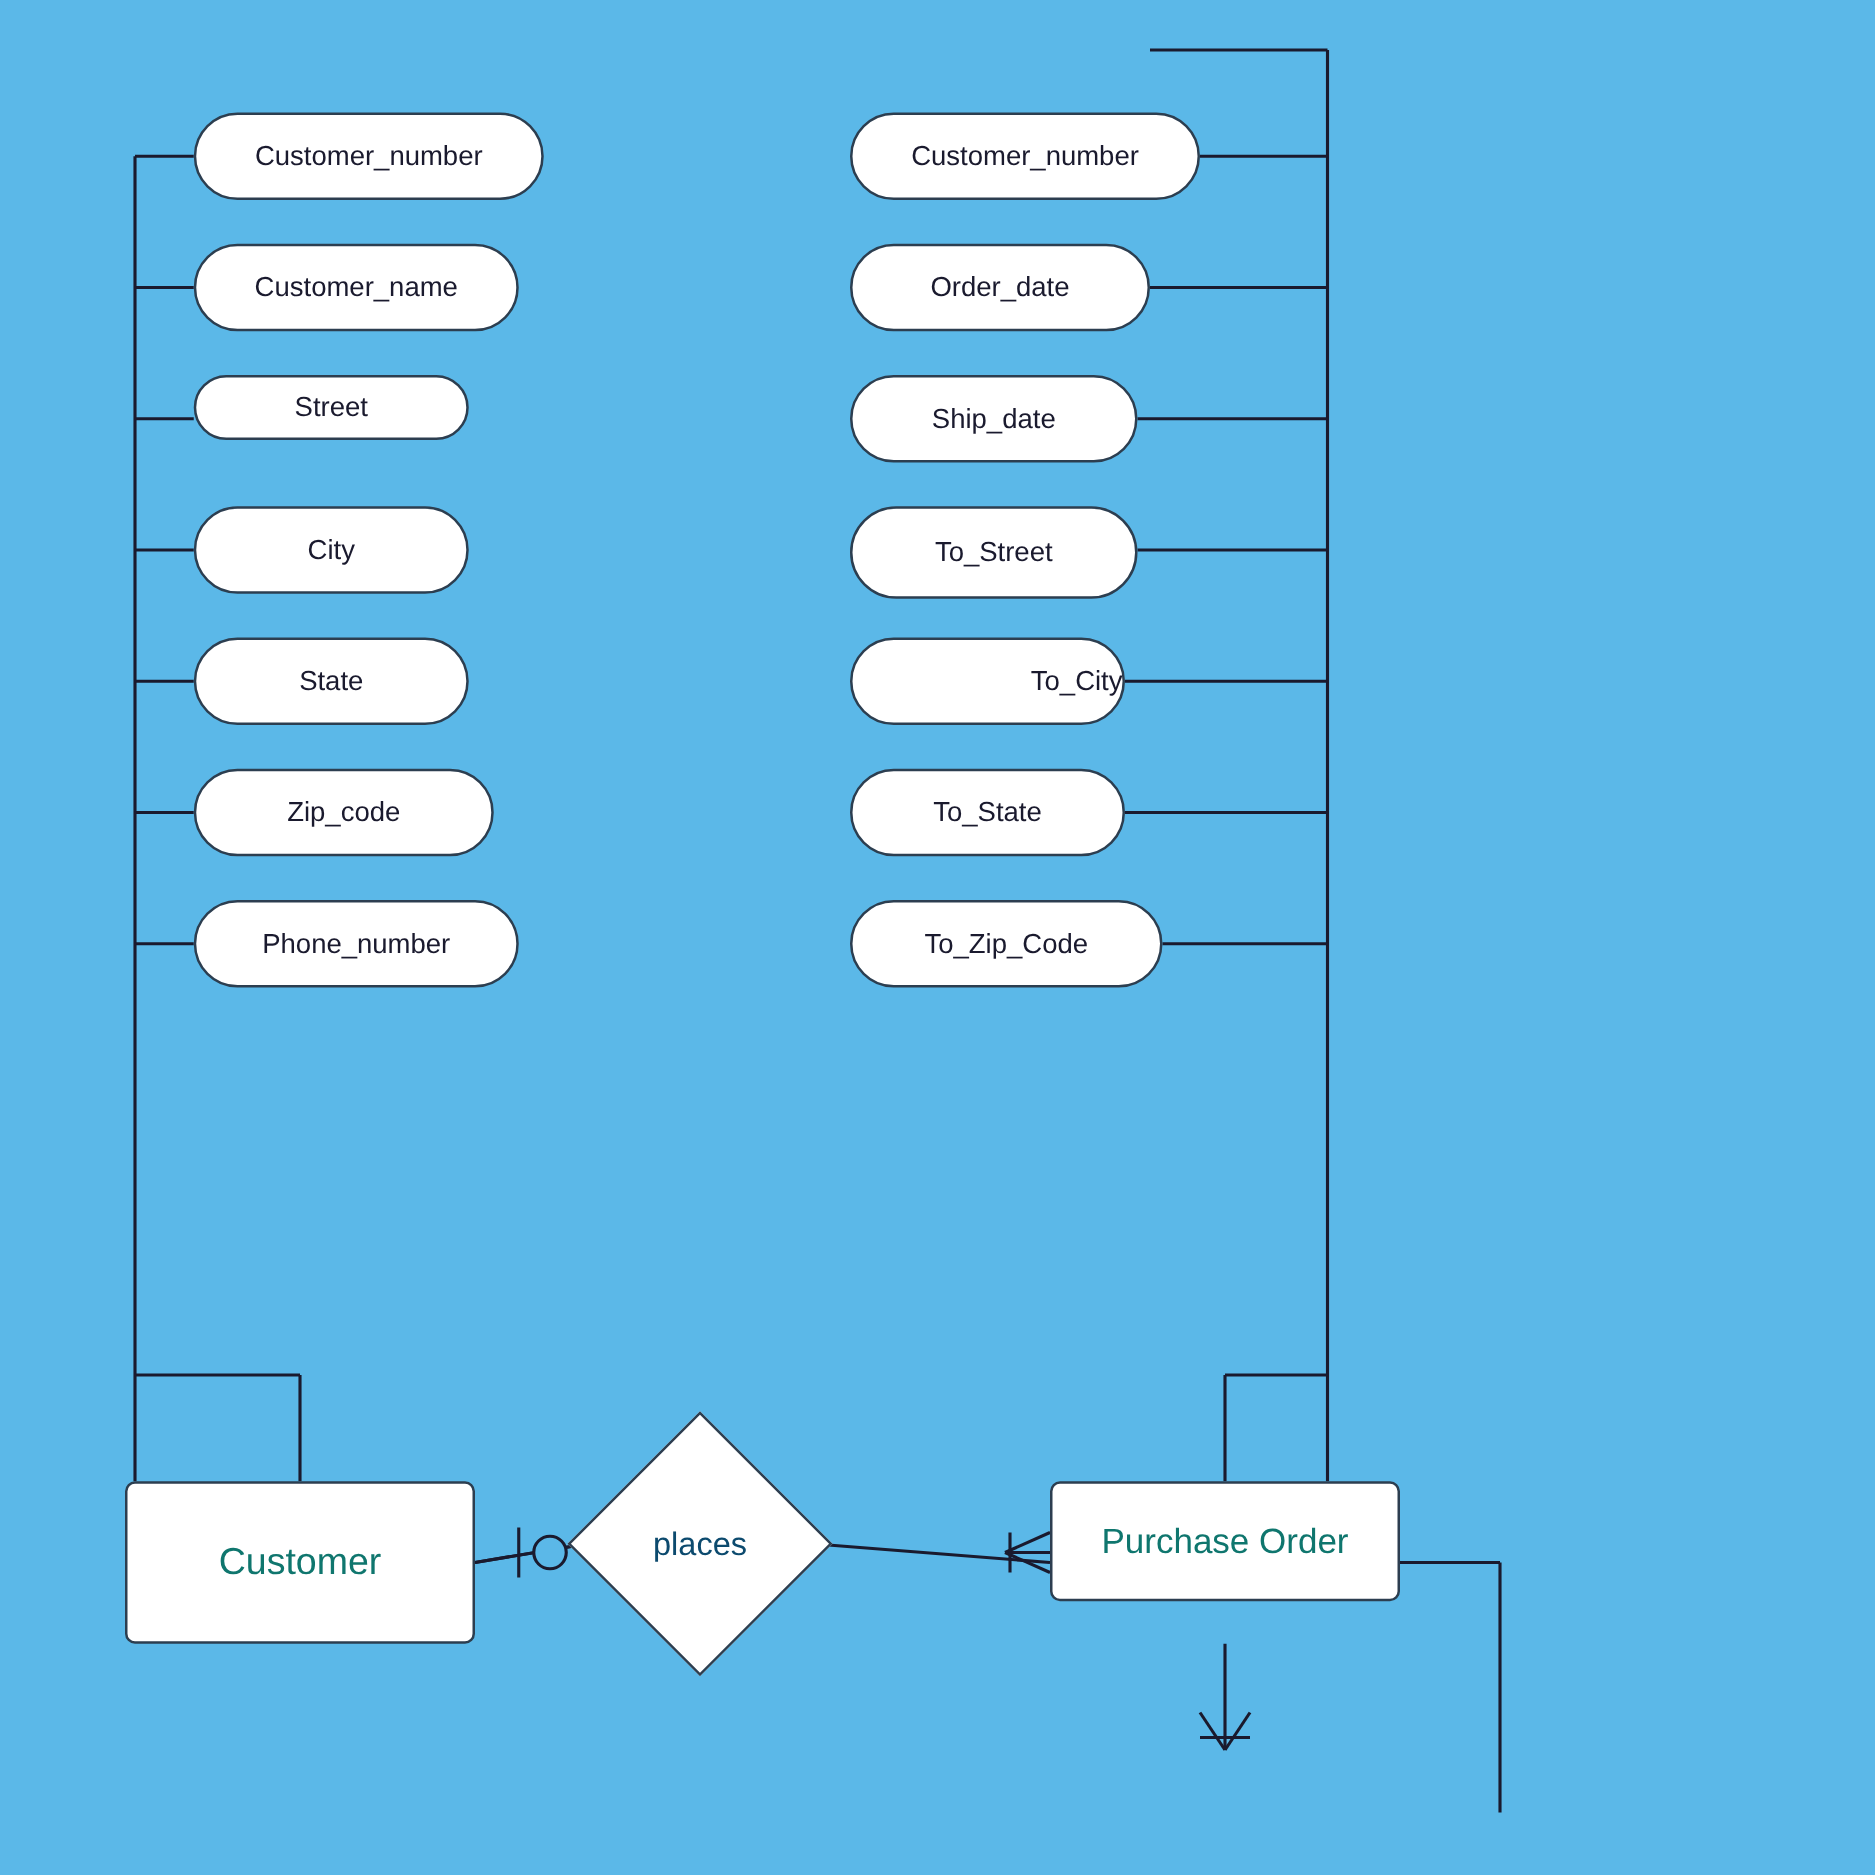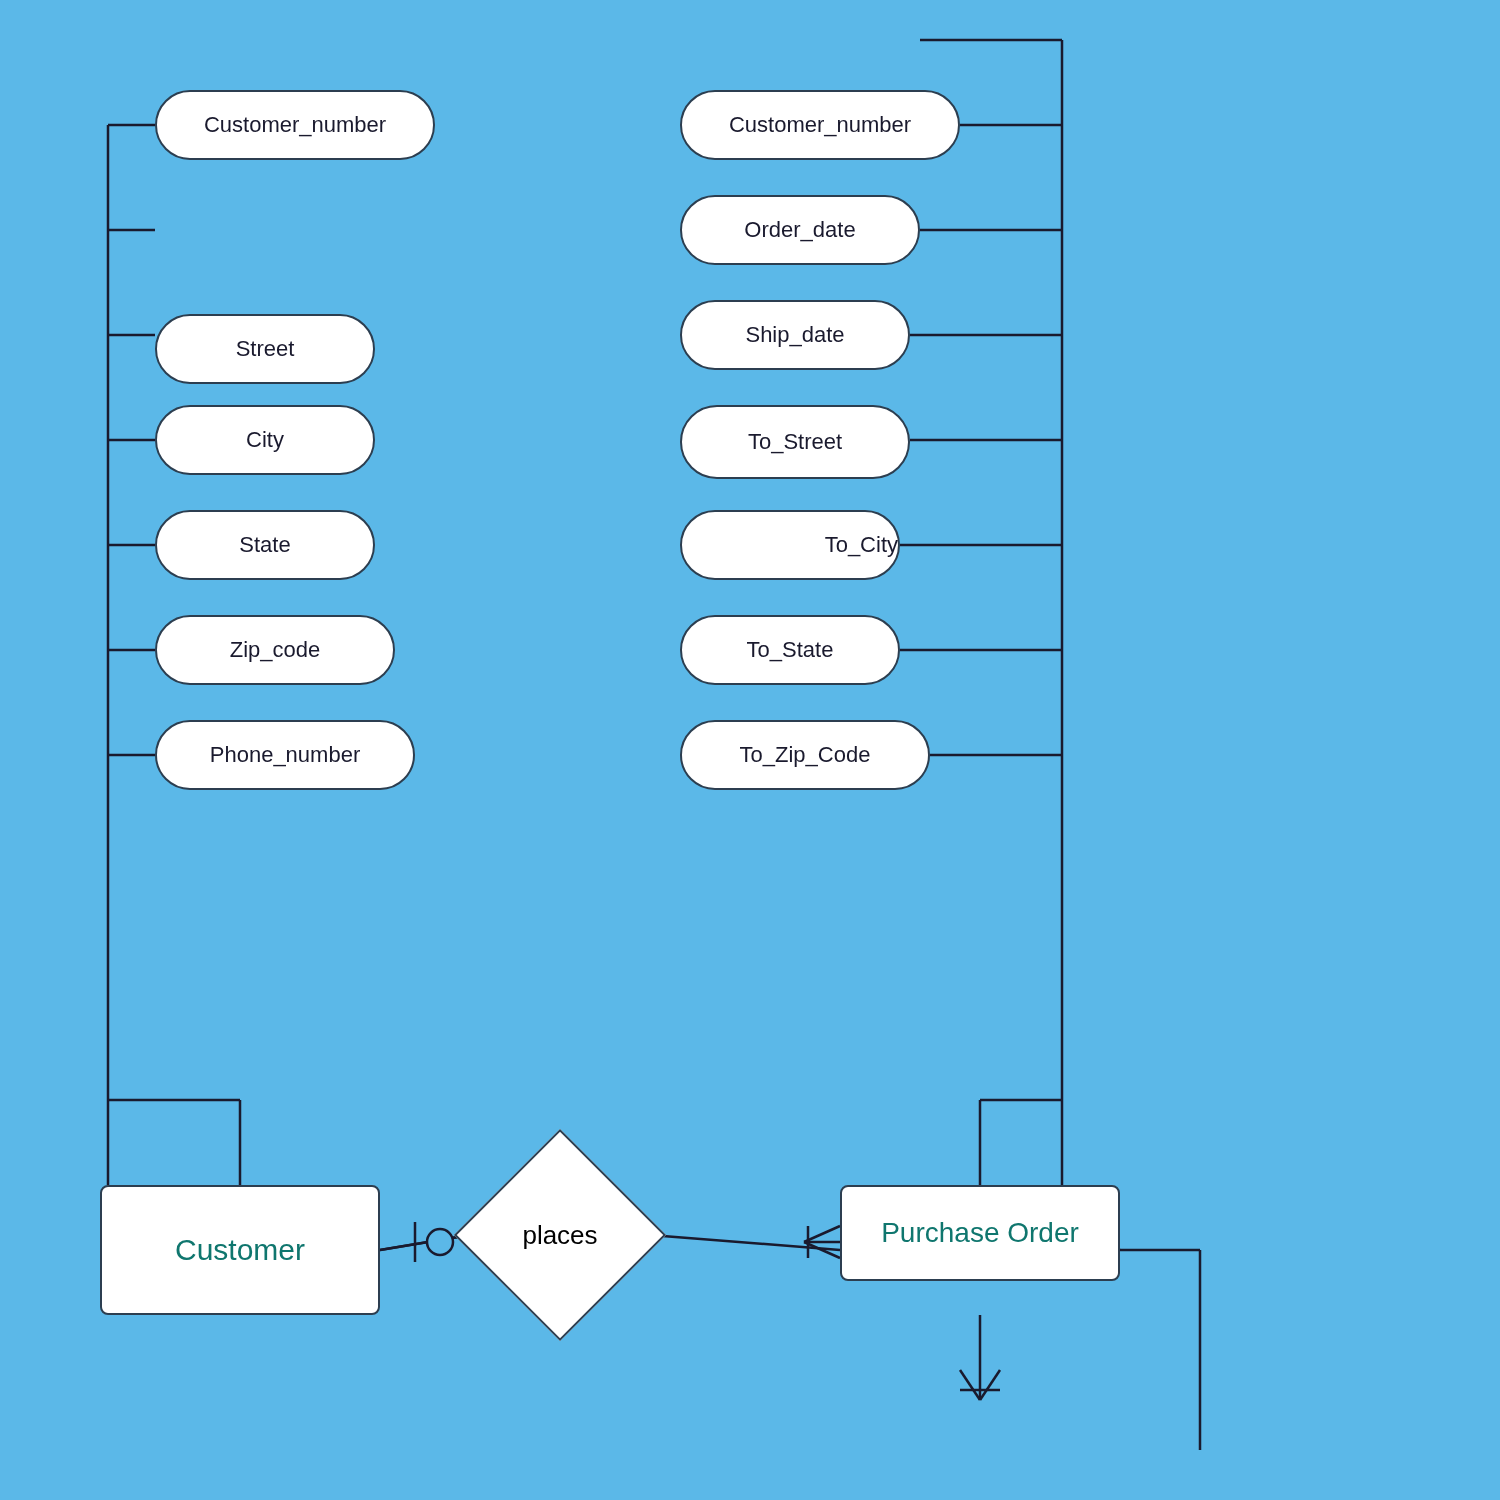--- a/index.html
+++ b/index.html
@@ -70,21 +70,21 @@
       border: 2.5px solid #2c3e50;
       transform: rotate(45deg);
       top: 15px;
       left: 15px;
     }
 
     .relationship-diamond .diamond-label {
       position: relative;
       z-index: 1;
       font-size: 26px;
-      color: #000000;
+      color: #0c4a6e;
     }
   </style>
 </head>
 <body>
 
 <div class="diagram-container">
 
   <svg xmlns="http://www.w3.org/2000/svg">
 
     <line x1="108" y1="125" x2="108" y2="1185" stroke="#1a1a2e" stroke-width="2.5"></line>
@@ -153,22 +153,25 @@
 
     <line x1="1120" y1="1250" x2="1200" y2="1250" stroke="#1a1a2e" stroke-width="2.5"></line>
     <line x1="1200" y1="1250" x2="1200" y2="1450" stroke="#1a1a2e" stroke-width="2.5"></line>
 
   </svg>
 
   <div class="attribute-oval" style="left:155px; top:90px; width:280px; height:70px;">
     <span>Customer_number</span>
   </div>
 
-
-  <div class="attribute-oval" style="left:155px; top:300px; width:220px; height:70px;margin-top:14px;">
+  <div class="attribute-oval" style="left:155px; top:195px; width:260px; height:70px;">
+    <span>Customer_name</span>
+  </div>
+
+  <div class="attribute-oval" style="left:155px; top:300px; width:220px; height:52px;">
     <span>Street</span>
   </div>
 
   <div class="attribute-oval" style="left:155px; top:510px; width:220px; height:70px;">
     <span>State</span>
   </div>
 
   <div class="attribute-oval" style="left:155px; top:405px; width:220px; height:70px;">
     <span>City</span>
   </div>

